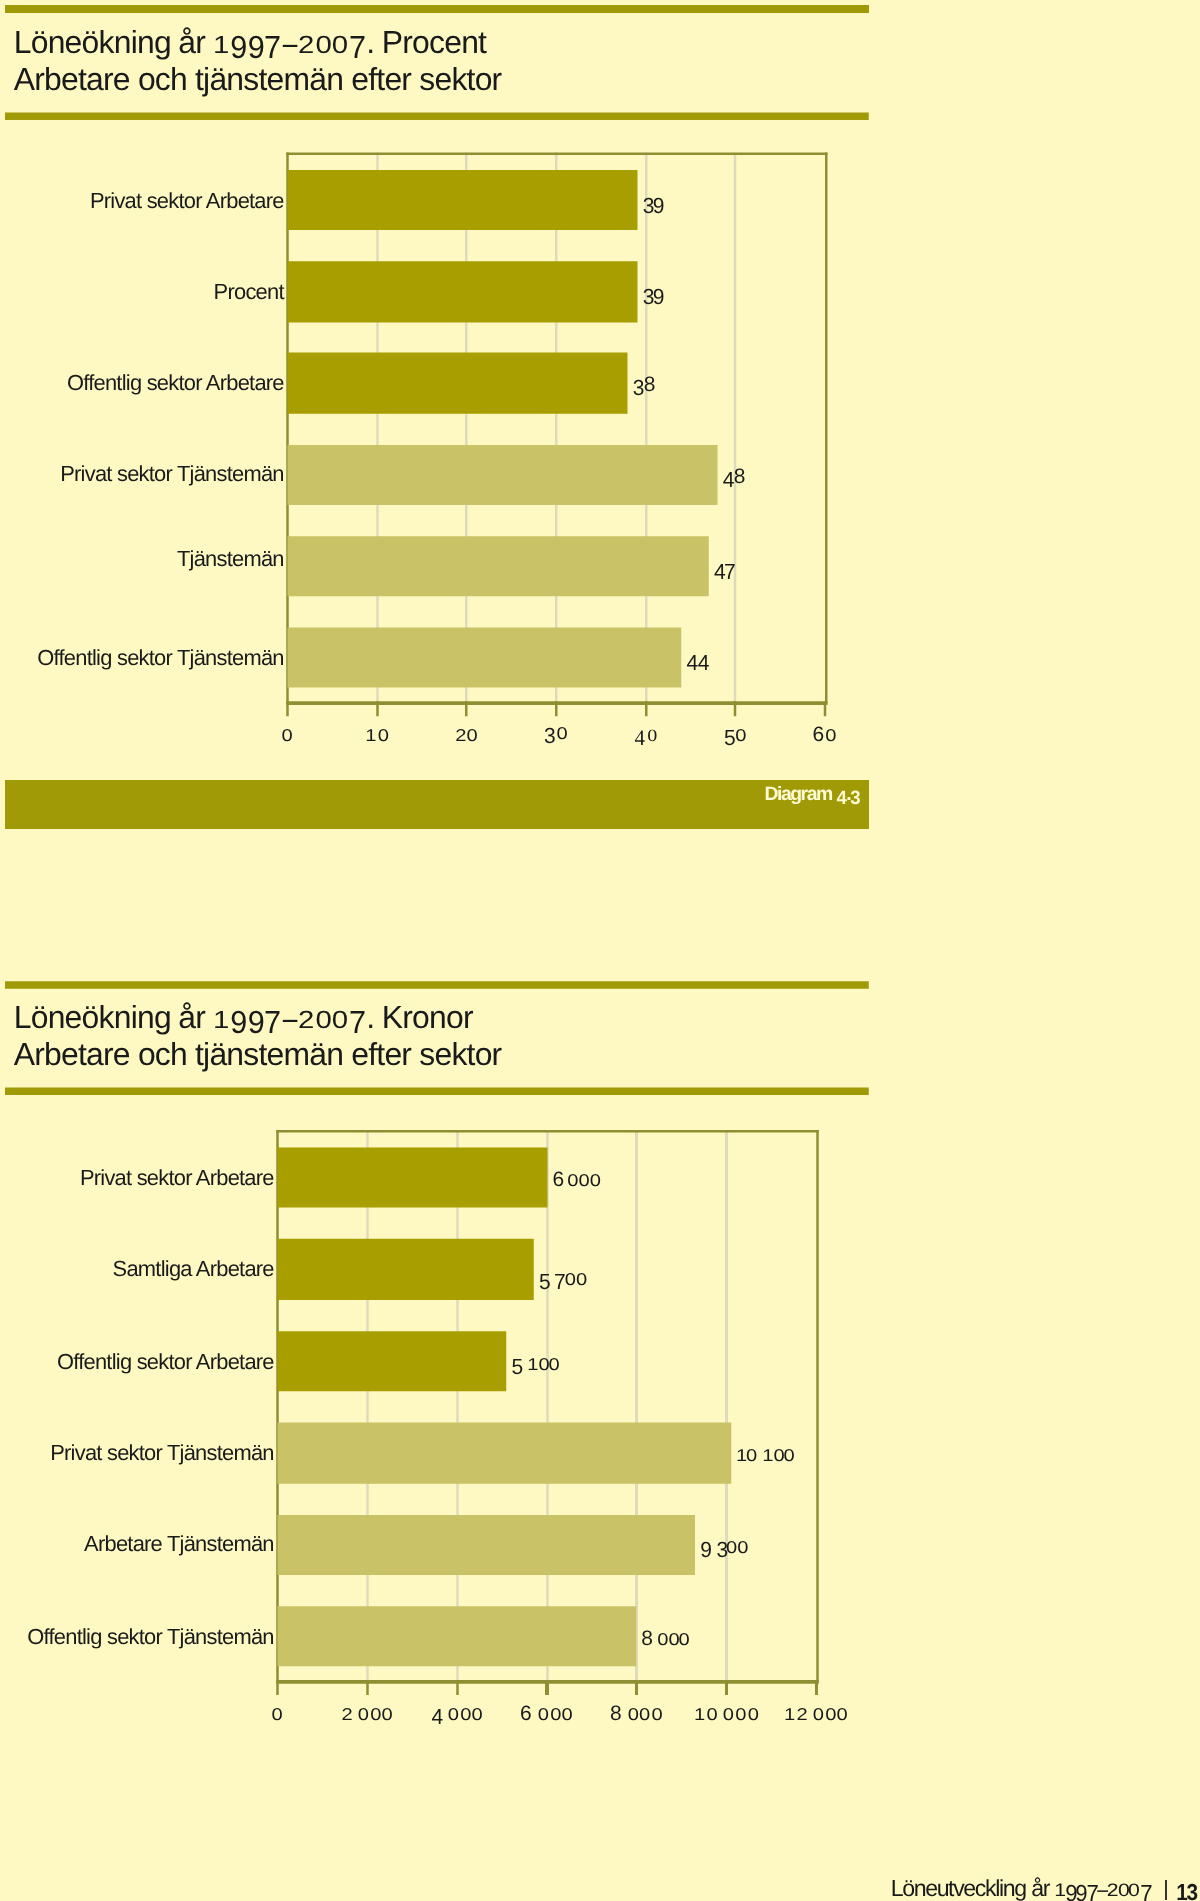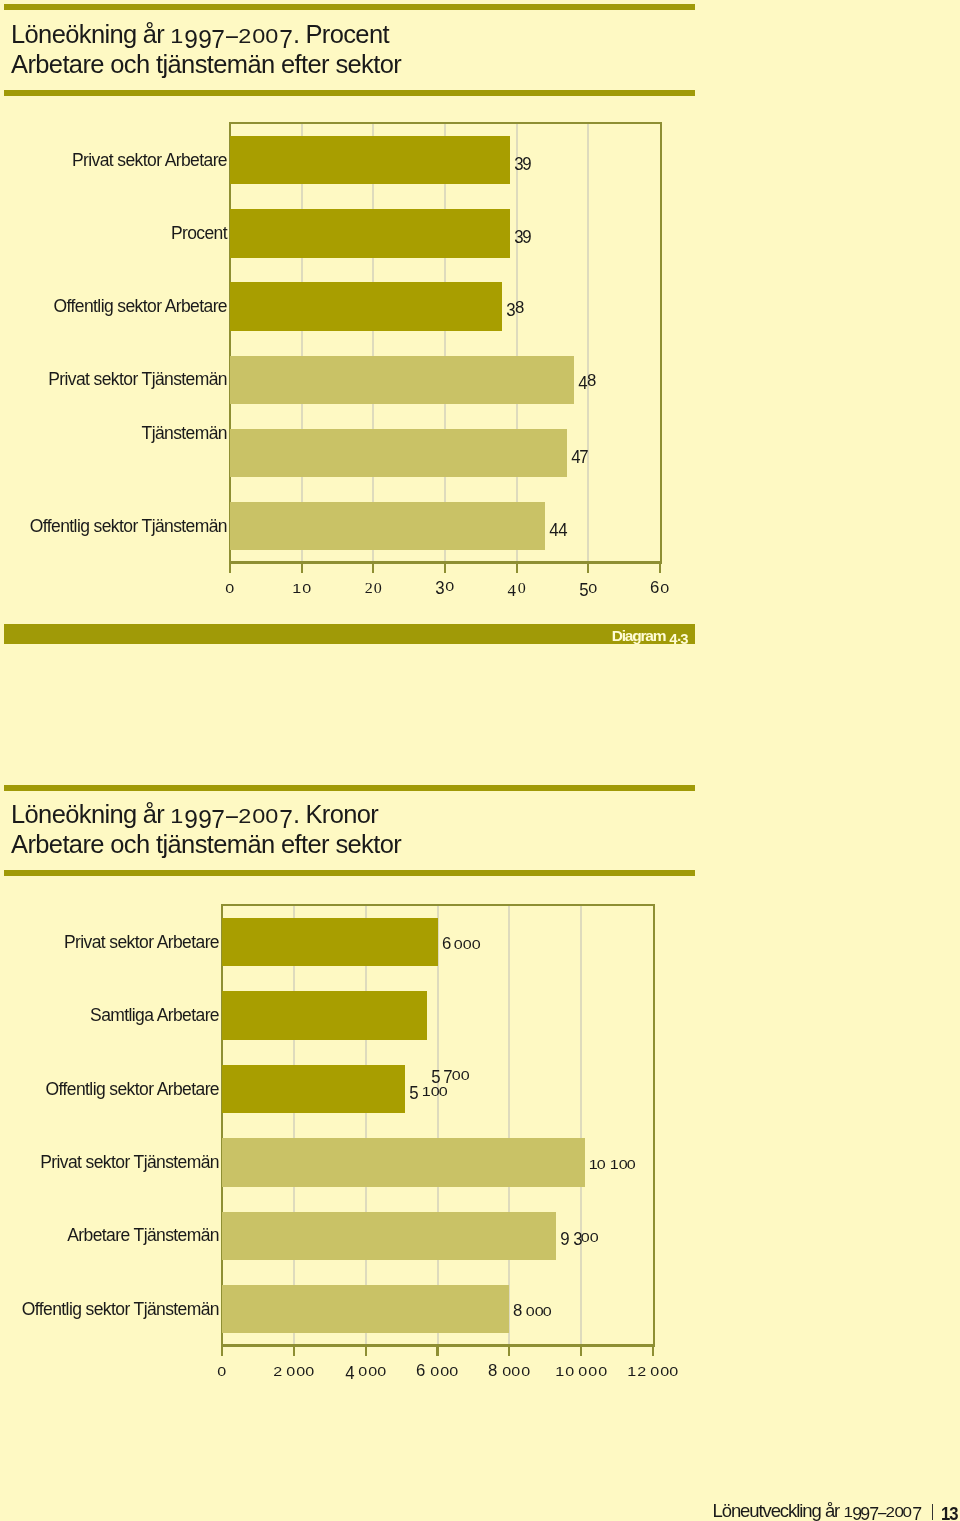--- a/index.html
+++ b/index.html
@@ -17,21 +17,21 @@
   .frame-h{position:absolute;height:2.2px;background:#8e8f33;}
   .gridline{position:absolute;width:1.6px;background:#dedbbd;}
   .bar{position:absolute;height:48px;}
   .bar.dark{background:#a89e00;}
   .bar.light{background:#c9c266;}
   .cat{--dw:0.495em;position:absolute;text-align:right;font-size:17.5px;color:#1a1a1a;white-space:nowrap;line-height:1;letter-spacing:-0.6px;}
   .val{--dw:0.495em;position:absolute;font-size:17.5px;color:#1a1a1a;white-space:nowrap;line-height:1;letter-spacing:-0.25px;}
   .xaxis{position:absolute;height:2.6px;background:#8e8f33;}
   .tick{position:absolute;width:2.2px;height:11.5px;background:#8e8f33;}
   .xlab{--dw:0.545em;position:absolute;font-size:17.5px;color:#1a1a1a;text-align:center;white-space:nowrap;line-height:1;letter-spacing:-0.25px;}
-  .band{position:absolute;left:4px;width:691px;height:20px;background:#a09a07;}
+  .band{position:absolute;left:4px;width:691px;height:39px;background:#a09a07;}
   .band>span{--dw:0.515em;position:absolute;right:7px;top:2px;color:#fffcd4;font-size:15.5px;font-weight:bold;line-height:20px;letter-spacing:-1.2px;}
 
   .footer{--dw:0.455em;position:absolute;right:1px;bottom:0.5px;font-size:18.5px;color:#1a1a1a;white-space:nowrap;line-height:1;letter-spacing:-1.1px;}
   
   .footer .sep{display:inline-block;width:1.3px;height:15.8px;background:#333;color:transparent;margin:0 8px 0 11.5px;position:relative;top:3px;overflow:hidden;letter-spacing:0;}
   .footer .pg{display:inline-block;font-weight:bold;font-size:18.5px;letter-spacing:-1.2px;position:relative;top:2.5px;transform:scaleX(0.9);transform-origin:left center;}
 
   
   .osf,.osf-d,.osf-a{display:inline-block;text-align:center;letter-spacing:0;}
   .osf{font-size:0.78em;width:calc(var(--dw,0.533em)/0.78);transform:scaleX(1.18);}
@@ -69,32 +69,32 @@
       <div class="bar dark" style="left:230px;top:209.2px;width:279.5px;height:48.4px;"></div>
       <div class="cat" style="right:733px;top:224.89999999999998px;">Procent</div>
       <div class="val" style="left:513.5px;top:225.89999999999998px;"><span class="osf-d">3</span><span class="osf-d">9</span></div>
       <div class="bar dark" style="left:230px;top:282.4px;width:272.3333333333333px;height:48.4px;"></div>
       <div class="cat" style="right:733px;top:298.09999999999997px;">Offentlig sektor Arbetare</div>
       <div class="val" style="left:506.3333333333333px;top:299.09999999999997px;"><span class="osf-d">3</span><span class="osf-a">8</span></div>
       <div class="bar light" style="left:230px;top:355.6px;width:344px;height:48.4px;"></div>
       <div class="cat" style="right:733px;top:371.3px;">Privat sektor Tjänstemän</div>
       <div class="val" style="left:578px;top:372.3px;"><span class="osf-d">4</span><span class="osf-a">8</span></div>
       <div class="bar light" style="left:230px;top:428.8px;width:336.83333333333326px;height:48.4px;"></div>
-      <div class="cat" style="right:733px;top:425px;">Tjänstemän</div>
+      <div class="cat" style="right:733px;top:439px;">Tjänstemän</div>
       <div class="val" style="left:570.8333333333333px;top:445.5px;"><span class="osf-d">4</span><span class="osf-d">7</span></div>
       <div class="bar light" style="left:230px;top:502px;width:315.33333333333326px;height:48.4px;"></div>
       <div class="cat" style="right:733px;top:517.7px;">Offentlig sektor Tjänstemän</div>
       <div class="val" style="left:549.3333333333333px;top:518.7px;"><span class="osf-d">4</span><span class="osf-d">4</span></div>
       <div class="xaxis" style="left:229px;top:561px;width:433px;"></div>
       <div class="tick" style="left:228.9px;top:561px;"></div>
       <div class="xlab" style="left:170px;top:579px;width:120px;"><span class="osf">0</span></div>
       <div class="tick" style="left:300.5666666666666px;top:561px;"></div>
       <div class="xlab" style="left:241.66666666666663px;top:579px;width:120px;"><span class="osf">1</span><span class="osf">0</span></div>
       <div class="tick" style="left:372.2333333333333px;top:561px;"></div>
-      <div class="xlab" style="left:313.3333333333333px;top:579px;width:120px;font-family:Liberation Serif, serif;"><span class="osf">2</span><span class="osf">0</span></div>
+      <div class="xlab" style="left:313.3333333333333px;top:579px;width:120px;"><span class="osf">2</span><span class="osf">0</span></div>
       <div class="tick" style="left:443.9px;top:561px;"></div>
       <div class="xlab" style="left:385px;top:577px;width:120px;"><span class="osf-d">3</span><span class="osf">0</span></div>
       <div class="tick" style="left:515.5666666666666px;top:561px;"></div>
       <div class="xlab" style="left:456.66666666666663px;top:579px;width:120px;font-family:Liberation Serif, serif;"><span class="osf-d">4</span><span class="osf">0</span></div>
       <div class="tick" style="left:587.2333333333333px;top:561px;"></div>
       <div class="xlab" style="left:528.3333333333334px;top:579px;width:120px;"><span class="osf-d">5</span><span class="osf">0</span></div>
       <div class="tick" style="left:658.9px;top:561px;"></div>
       <div class="xlab" style="left:600px;top:579px;width:120px;"><span class="osf-a">6</span><span class="osf">0</span></div>
     </div>
 
@@ -118,21 +118,21 @@
         <div class="gridline" style="left:580.2px;top:904px;height:440px;"></div>
         <div class="frame-h" style="left:221px;top:904px;width:434px;"></div>
         <div class="frame-v" style="left:221px;top:904px;height:442px;"></div>
         <div class="frame-v" style="left:653px;top:904px;height:442px;"></div>
       </div>
       <div class="bar dark" style="left:222px;top:918px;width:215.5px;height:48.4px;"></div>
       <div class="cat" style="right:741px;top:933.7px;">Privat sektor Arbetare</div>
       <div class="val" style="left:441.5px;top:934.7px;"><span class="osf-a">6</span><span class="osf-sp"> </span><span class="osf">0</span><span class="osf">0</span><span class="osf">0</span></div>
       <div class="bar dark" style="left:222px;top:991.4px;width:204.72500000000002px;height:48.4px;"></div>
       <div class="cat" style="right:741px;top:1007.1px;">Samtliga Arbetare</div>
-      <div class="val" style="left:430.725px;top:1066px;"><span class="osf-d">5</span><span class="osf-sp"> </span><span class="osf-d">7</span><span class="osf">0</span><span class="osf">0</span></div>
+      <div class="val" style="left:430.725px;top:1014px;"><span class="osf-d">5</span><span class="osf-sp"> </span><span class="osf-d">7</span><span class="osf">0</span><span class="osf">0</span></div>
       <div class="bar dark" style="left:222px;top:1064.8px;width:183.17499999999995px;height:48.4px;"></div>
       <div class="cat" style="right:741px;top:1080.5px;">Offentlig sektor Arbetare</div>
       <div class="val" style="left:409.17499999999995px;top:1081.5px;"><span class="osf-d">5</span><span class="osf-sp"> </span><span class="osf">1</span><span class="osf">0</span><span class="osf">0</span></div>
       <div class="bar light" style="left:222px;top:1138.2px;width:362.7583333333333px;height:48.4px;"></div>
       <div class="cat" style="right:741px;top:1153.9px;">Privat sektor Tjänstemän</div>
       <div class="val" style="left:588.7583333333333px;top:1154.9px;"><span class="osf">1</span><span class="osf">0</span><span class="osf-sp"> </span><span class="osf">1</span><span class="osf">0</span><span class="osf">0</span></div>
       <div class="bar light" style="left:222px;top:1211.6px;width:334.0250000000001px;height:48.4px;"></div>
       <div class="cat" style="right:741px;top:1227.3px;">Arbetare Tjänstemän</div>
       <div class="val" style="left:560.0250000000001px;top:1228.3px;"><span class="osf-d">9</span><span class="osf-sp"> </span><span class="osf-d">3</span><span class="osf">0</span><span class="osf">0</span></div>
       <div class="bar light" style="left:222px;top:1285px;width:287.3333333333333px;height:48.4px;"></div>

